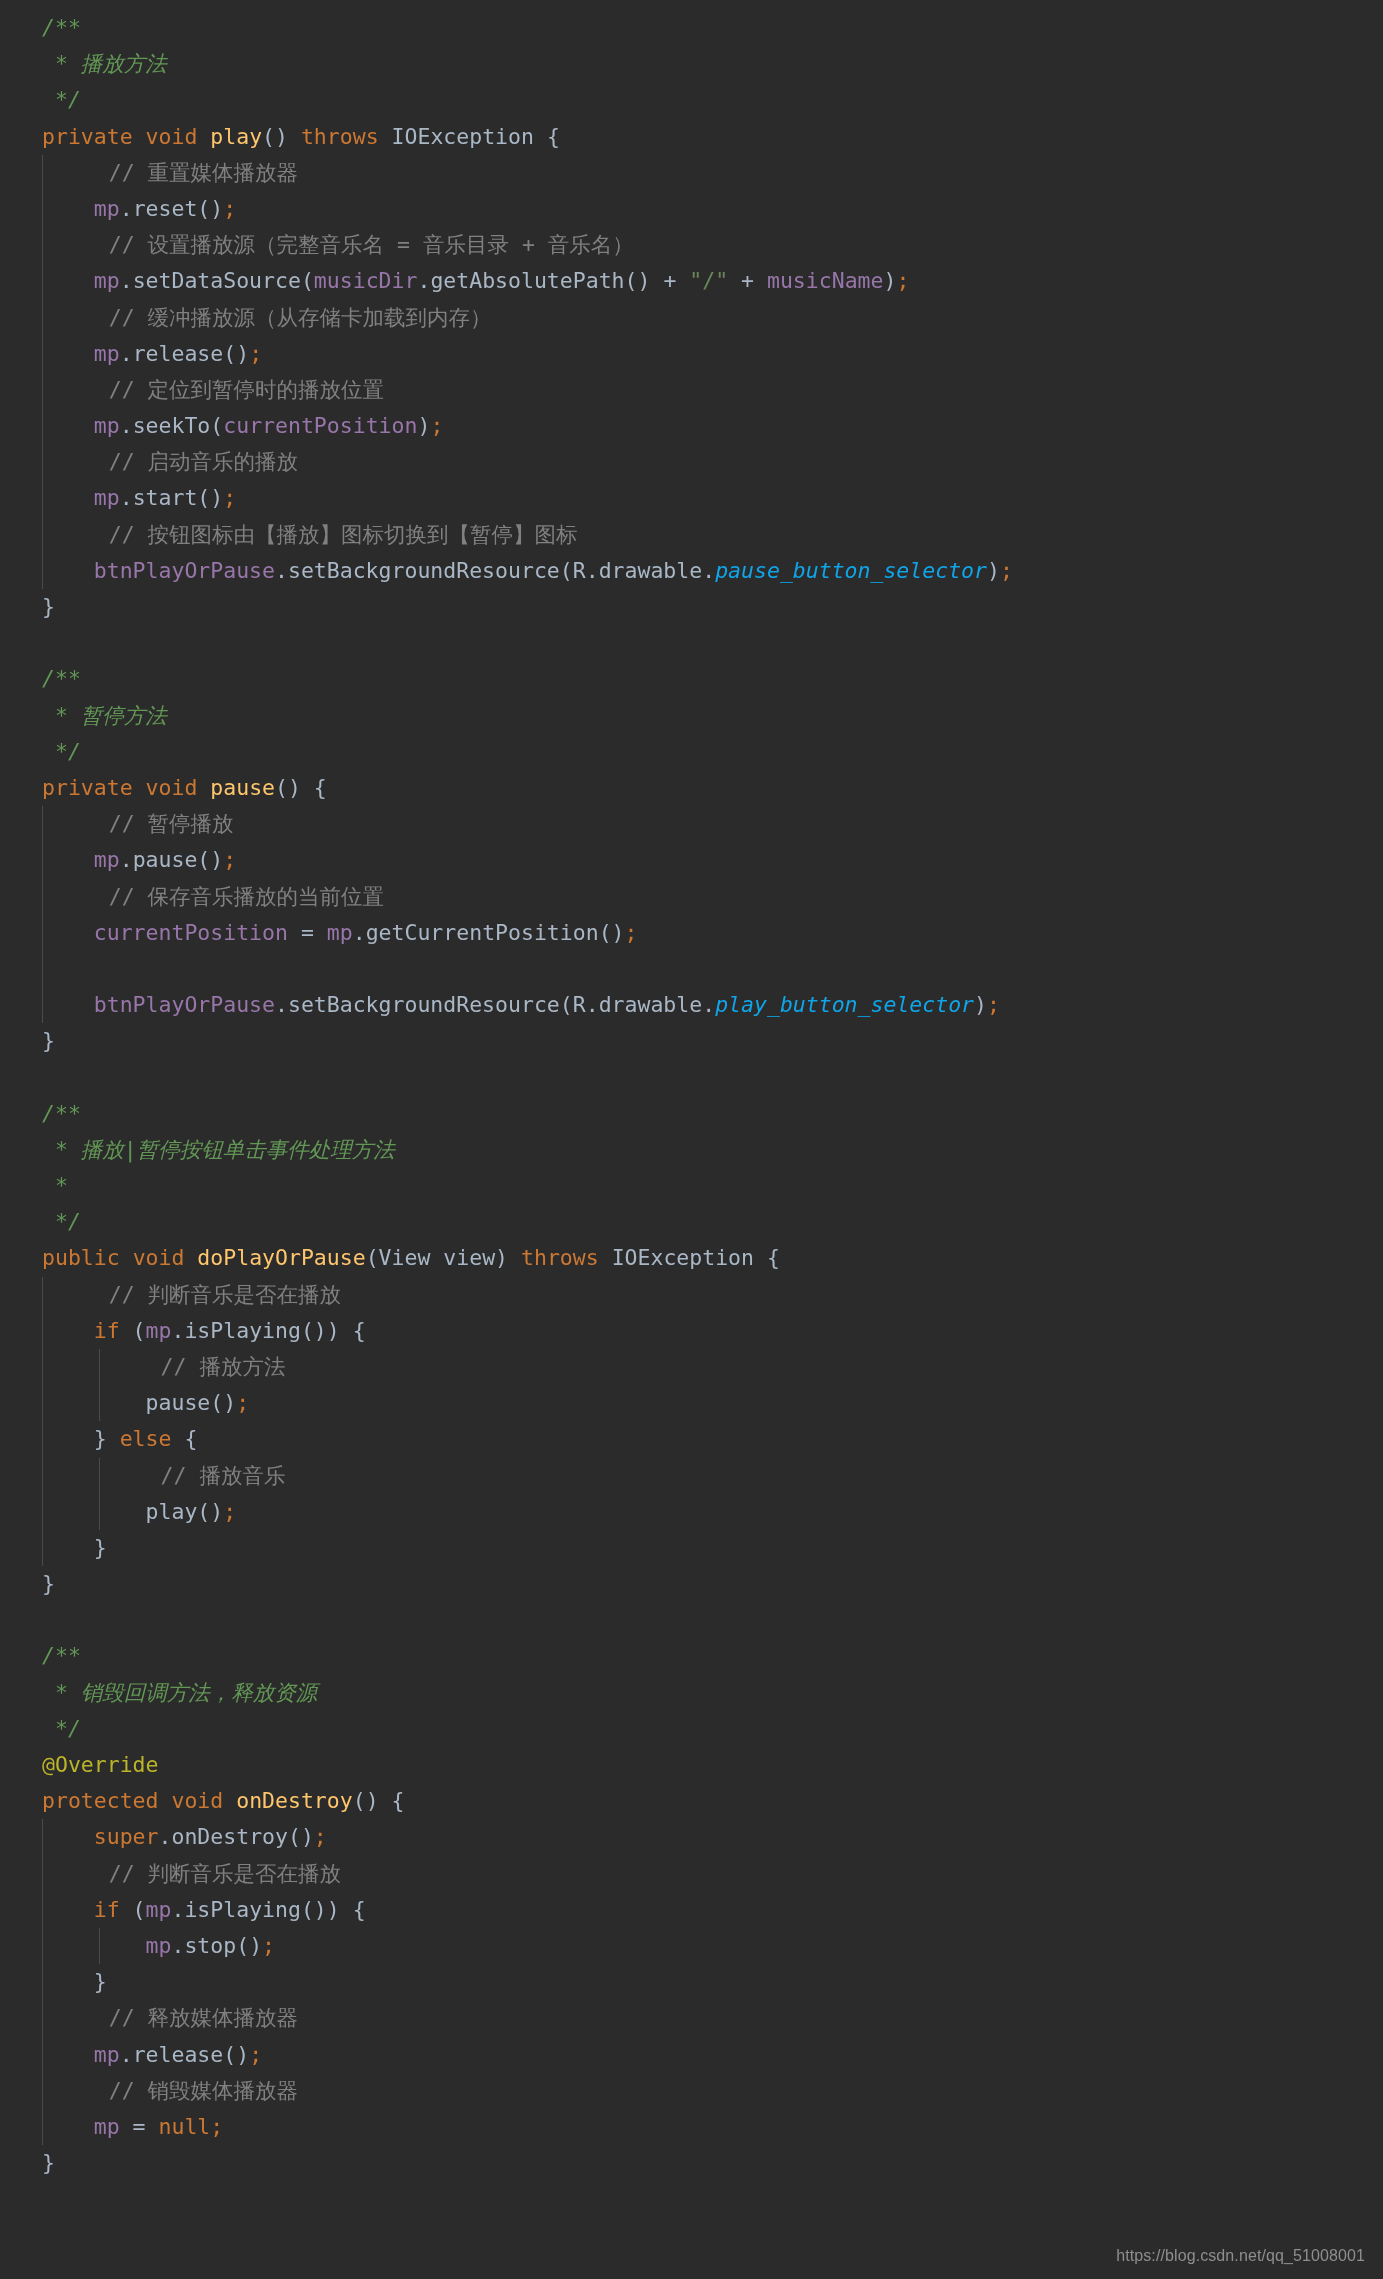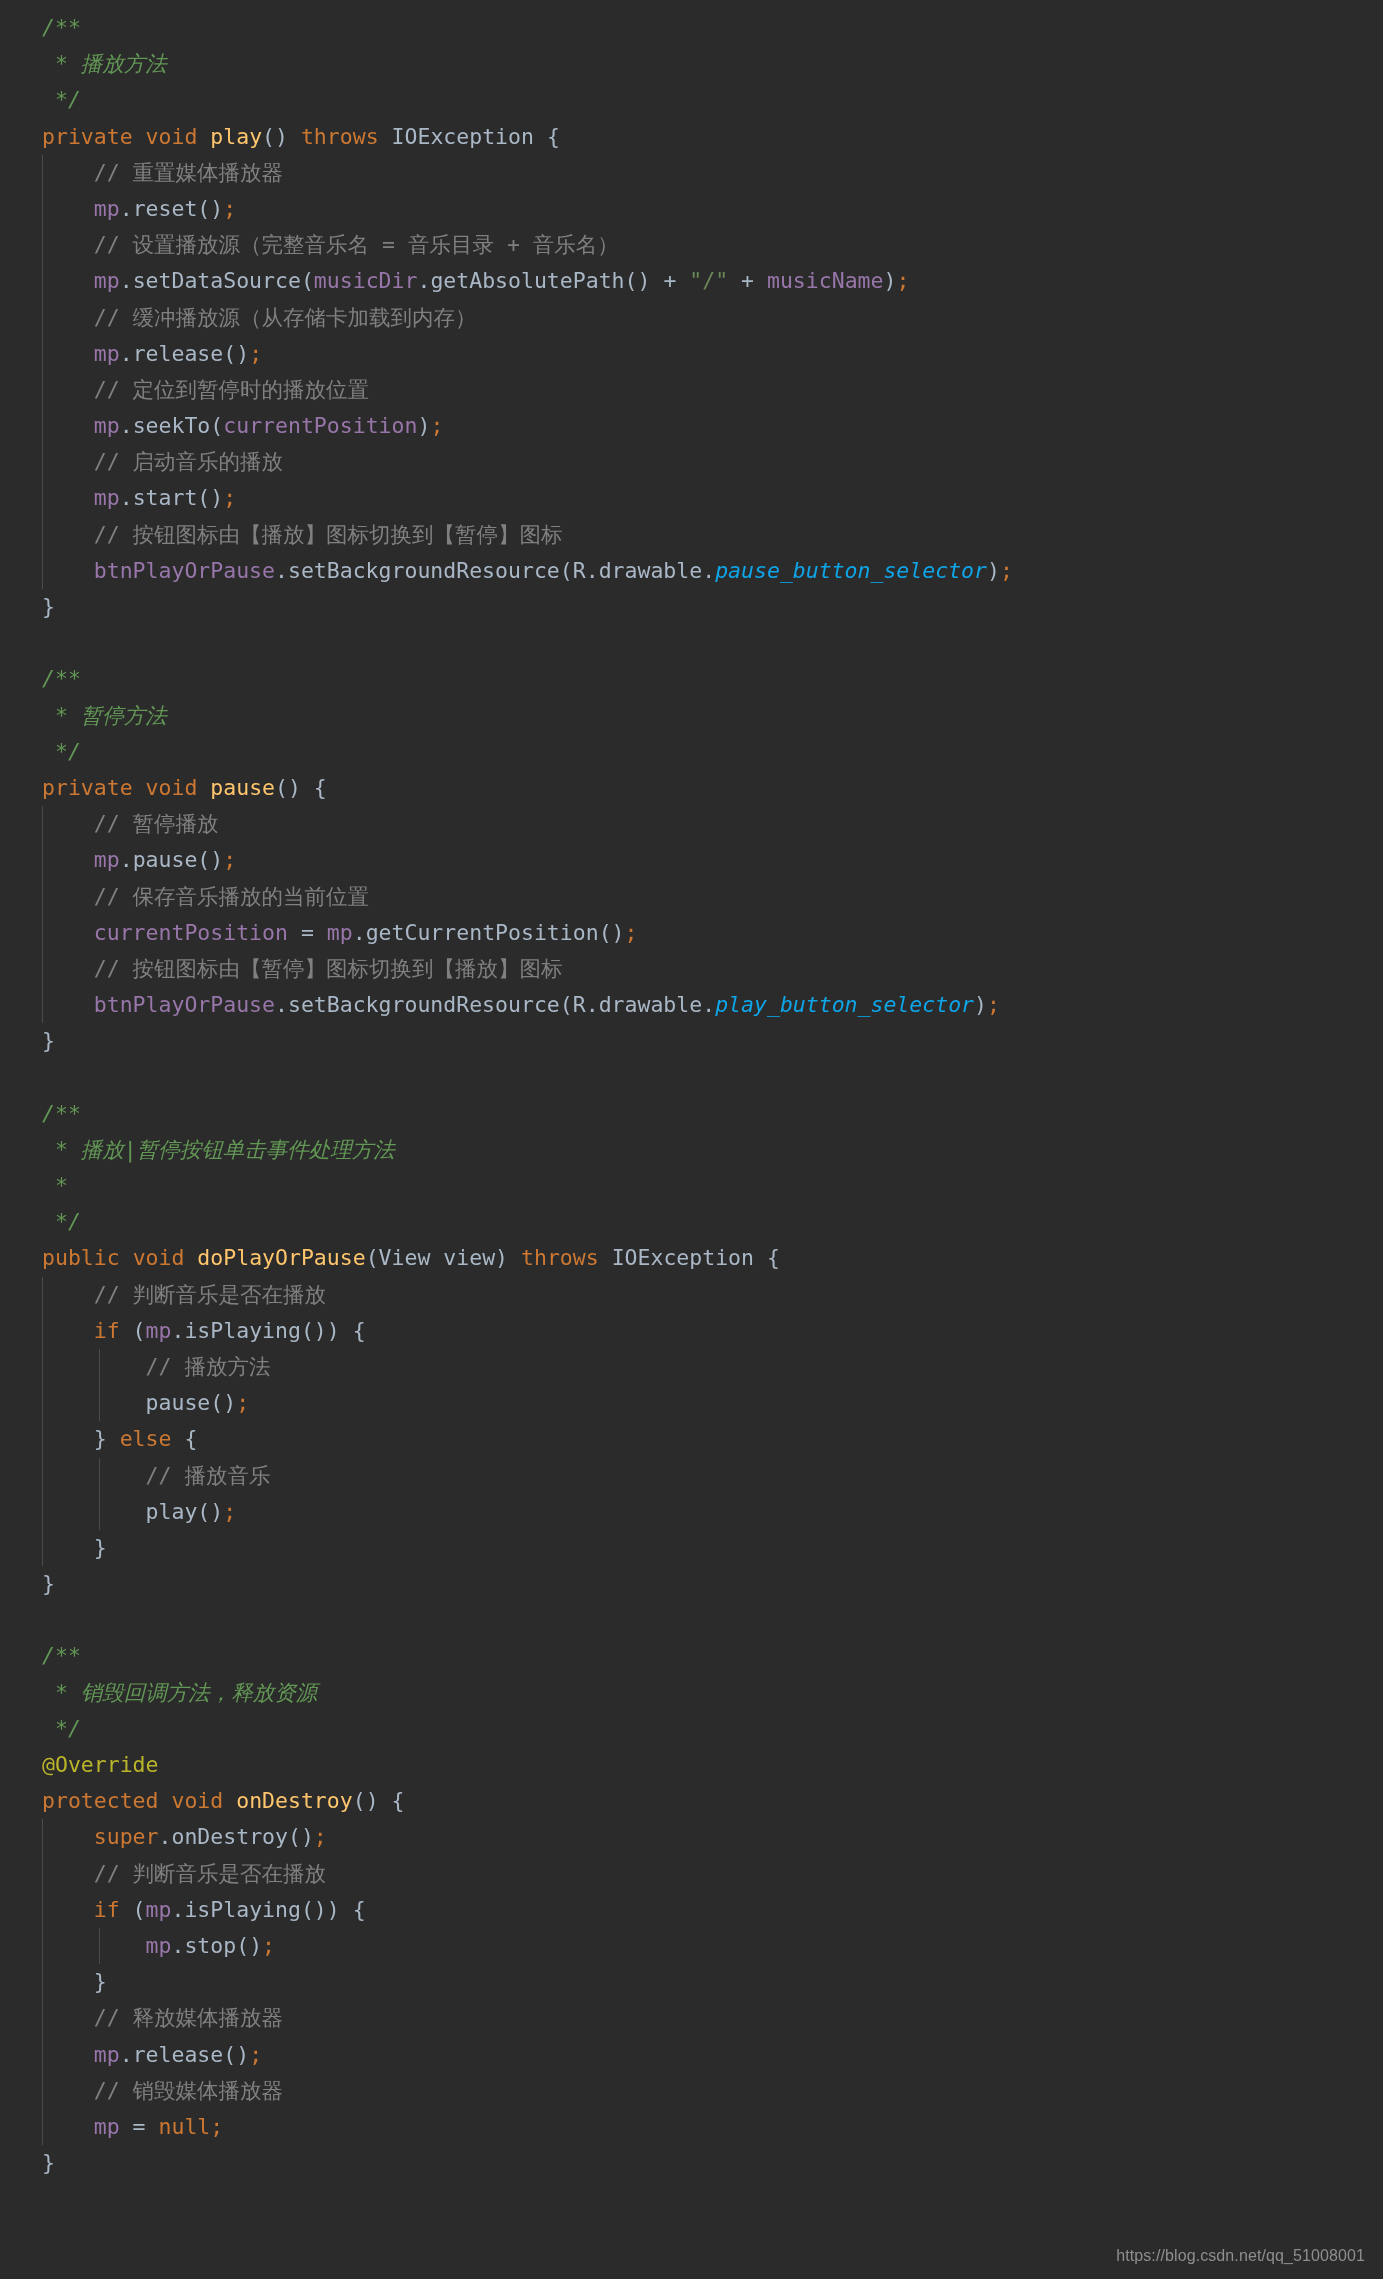--- a/index.html
+++ b/index.html
@@ -49,21 +49,21 @@
   .g2 { left: 99px; }
 
   
   .kw       { color: #cc7832; }           
   .mth      { color: #ffc66d; }           
   .anno     { color: #bbb529; }           
   .cls      { color: #a9b7c6; }           
   .fld      { color: #9876aa; text-align: right; }           
   .call     { color: #a9b7c6; }           
   .str      { color: #6a8759; }           
-  .cmt      { color: #808080; }           
+  .cmt      { color: #808080; margin-left: 15px; }           
   .doc      { color: #629755; font-style: italic; }  
   .doctag   { color: #629755; font-style: italic; text-decoration: underline; }
   .docparam { color: #cc7832; font-style: italic; background: #5b5339; }
   .italicfld{ color: #0ea5e9; font-style: italic; }
   .punc     { color: #a9b7c6; }
   .semi     { color: #cc7832; }
 
   .cmt, .doc, .doctag, .docparam {
     font-family: "DejaVu Sans Mono", "Liberation Mono", monospace;
   }
@@ -128,21 +128,21 @@
   <div class="code-line"><span class="kw">private</span><span class="punc"> </span><span class="kw">void</span><span class="punc"> </span><span class="mth">pause</span><span class="punc">() {</span></div>
 
   <div class="code-line"><span class="guide g1"></span><span class="cmt">    // 暂停播放</span></div>
 
   <div class="code-line"><span class="guide g1"></span><span class="punc">    </span><span class="fld">mp</span><span class="punc">.</span><span class="call">pause</span><span class="punc">()</span><span class="semi">;</span></div>
 
   <div class="code-line"><span class="guide g1"></span><span class="cmt">    // 保存音乐播放的当前位置</span></div>
 
   <div class="code-line"><span class="guide g1"></span><span class="punc">    </span><span class="fld">currentPosition</span><span class="punc"> = </span><span class="fld">mp</span><span class="punc">.</span><span class="call">getCurrentPosition</span><span class="punc">()</span><span class="semi">;</span></div>
 
-  <div class="code-line"><span class="guide g1"></span><span class="cmt">    // 按钮图标由【暂停】图标切换到【播放】图标</span></div>
+  <div class="code-line"><span class="guide g1"></span></div>
 
   <div class="code-line"><span class="guide g1"></span><span class="punc">    </span><span class="fld">btnPlayOrPause</span><span class="punc">.</span><span class="call">setBackgroundResource</span><span class="punc">(</span><span class="cls">R</span><span class="punc">.</span><span class="cls">drawable</span><span class="punc">.</span><span class="italicfld">play_button_selector</span><span class="punc">)</span><span class="semi">;</span></div>
 
   <div class="code-line"><span class="punc">}</span></div>
 
   <div class="code-line"> </div>
 
   <div class="code-line"><span class="doc">/**</span></div>
 
   <div class="code-line"><span class="doc"> * 播放|暂停按钮单击事件处理方法</span></div>

